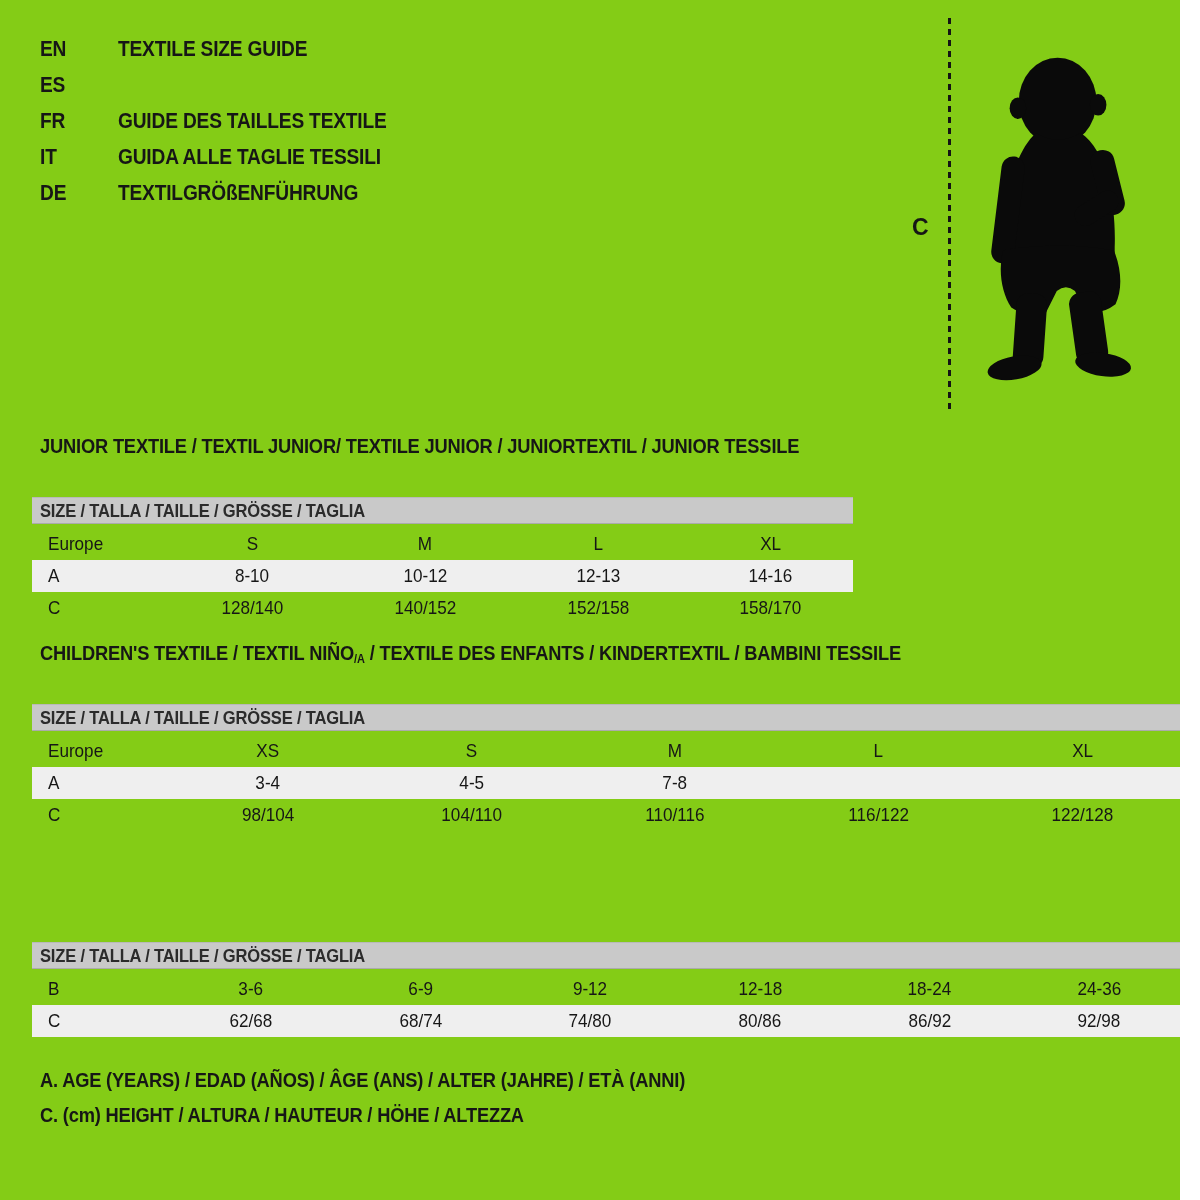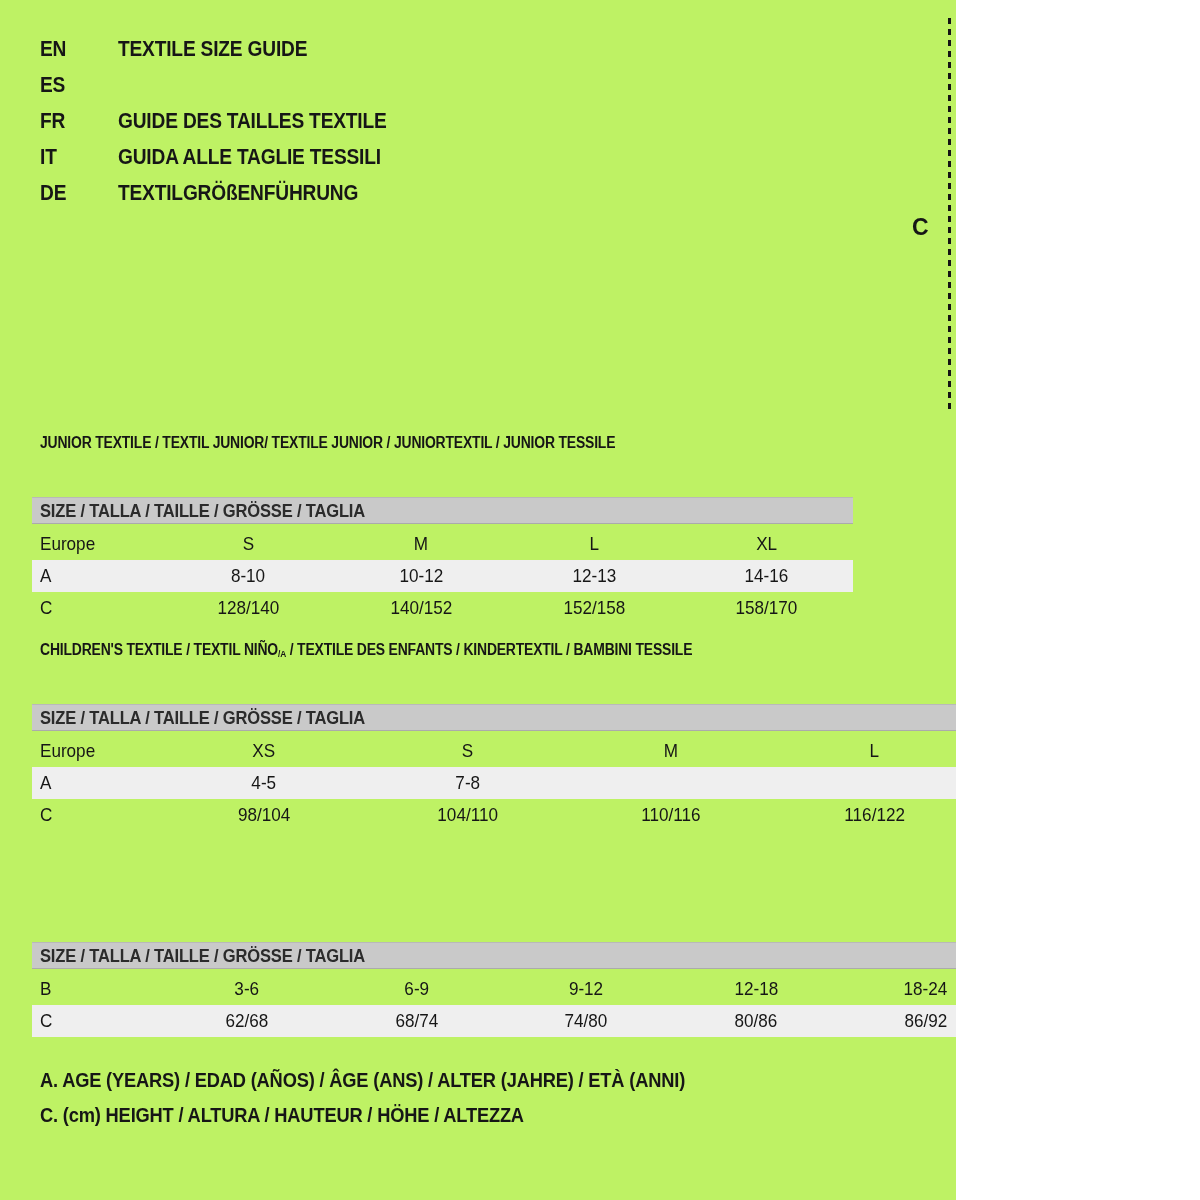--- a/index.html
+++ b/index.html
@@ -4,22 +4,22 @@
 <style>
   :root{
     --bar:#c9c9c9;
     --shade:#efefef;
     --ink:#161616;
   }
   *{margin:0;padding:0;box-sizing:border-box;}
   html,body{background:#ffffff;}
   .page{
     position:relative;
-    width:956px;height:1200px;
-    background:#bef264;
+    width:1180px;height:1200px;
+    background:#84cc16;
     font-family:"Liberation Sans","DejaVu Sans",sans-serif;
     color:var(--ink);
     overflow:hidden;
   }
   .cond{
     display:inline-block;
     transform:scaleX(.87);
     transform-origin:0 50%;
     white-space:nowrap;
     letter-spacing:-0.2px;
@@ -29,37 +29,37 @@
   .lang-row{display:grid;grid-template-columns:78px auto;height:36px;align-items:center;}
   .lang-code,.lang-title{font-weight:bold;font-size:22px;}
   
   .dash-line{
     position:absolute;left:948px;top:18px;width:3px;height:396px;
     background:repeating-linear-gradient(to bottom,#141414 0 6px,transparent 6px 11px);
   }
   .c-label{position:absolute;left:912px;top:214px;font-weight:bold;font-size:23px;}
   .baby-svg{position:absolute;left:960px;top:20px;}
   
-  .sec-title{position:absolute;left:40px;font-weight:bold;font-size:16px;}
+  .sec-title{position:absolute;left:40px;font-weight:bold;font-size:21px;}
   .sec-title .sub{font-size:0.6em;position:relative;top:0.22em;}
   .tbl{position:absolute;left:32px;}
   .size-bar{
     height:27px;background:var(--bar);
     display:flex;align-items:center;padding-left:8px;
     font-weight:bold;font-size:19px;color:#2b2b2b;
     box-shadow:inset 0 1px 0 #b9b9b9, inset 0 -1px 0 #ababab;
     margin-bottom:4px;
     margin-top:14px;
   }
   .trow{display:grid;height:32px;}
   .cols4 .trow{grid-template-columns:130px repeat(4,1fr);}
   .cols5 .trow{grid-template-columns:130px repeat(5,1fr);}
   .cols6 .trow{grid-template-columns:130px repeat(6,1fr);}
   .trow.shaded{background:var(--shade);}
-  .cell{display:flex;align-items:center;justify-content:center;font-size:19px;}
+  .cell{display:flex;align-items:center;justify-content:center;font-size:19px;margin-left:8px;}
   .cell span{display:inline-block;transform:scaleX(.9);transform-origin:50% 50%;white-space:nowrap;}
   .cell.lab{justify-content:flex-start;padding-left:8px;}
   .cell.lab span{transform-origin:0 50%;}
   
   .notes{position:absolute;left:40px;top:1068px;}
   .note-line{height:35px;display:flex;font-weight:bold;font-size:21px;}
 </style>
 </head>
 <body>
 
@@ -194,20 +194,23 @@
           </div>
           <div class="cell val">
             <span>XL</span>
           </div>
         </div>
         <div class="trow shaded">
           <div class="cell lab">
             <span>A</span>
           </div>
           <div class="cell val">
+            <span>3-4</span>
+          </div>
+          <div class="cell val">
             <span>4-5</span>
           </div>
           <div class="cell val">
             <span>7-8</span>
           </div>
         </div>
         <div class="trow">
           <div class="cell lab">
             <span>C</span>
           </div>

